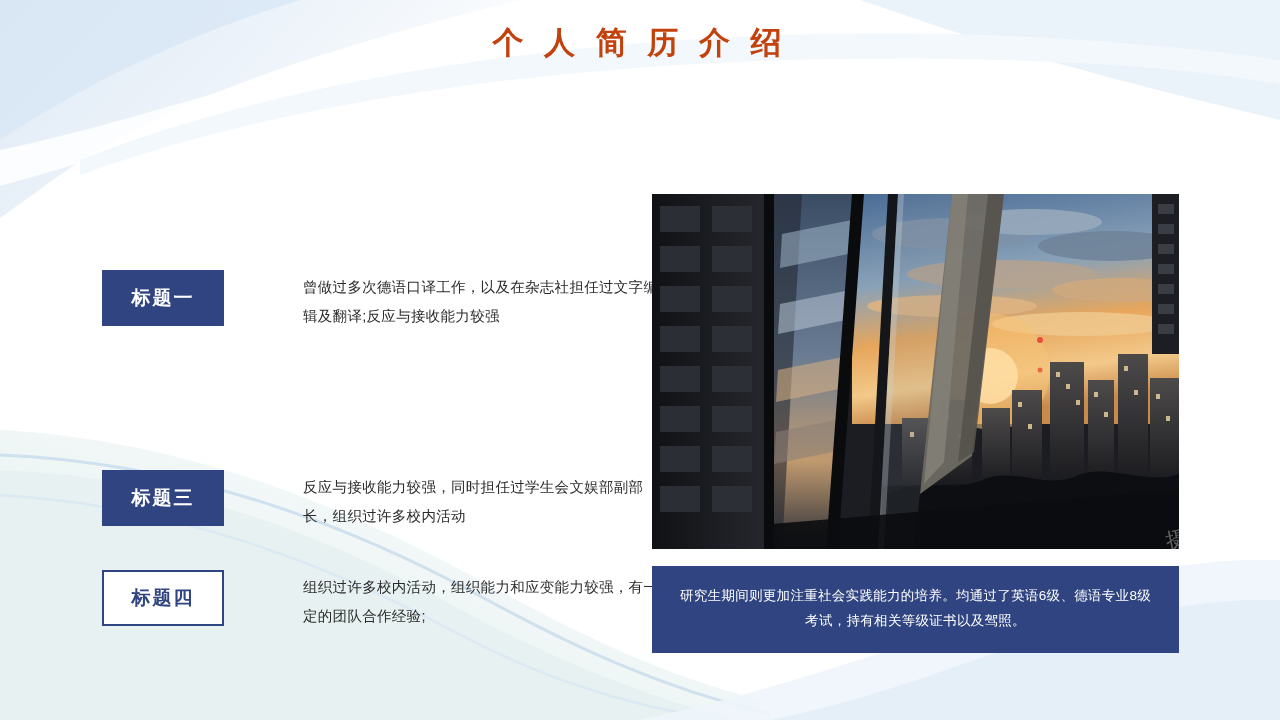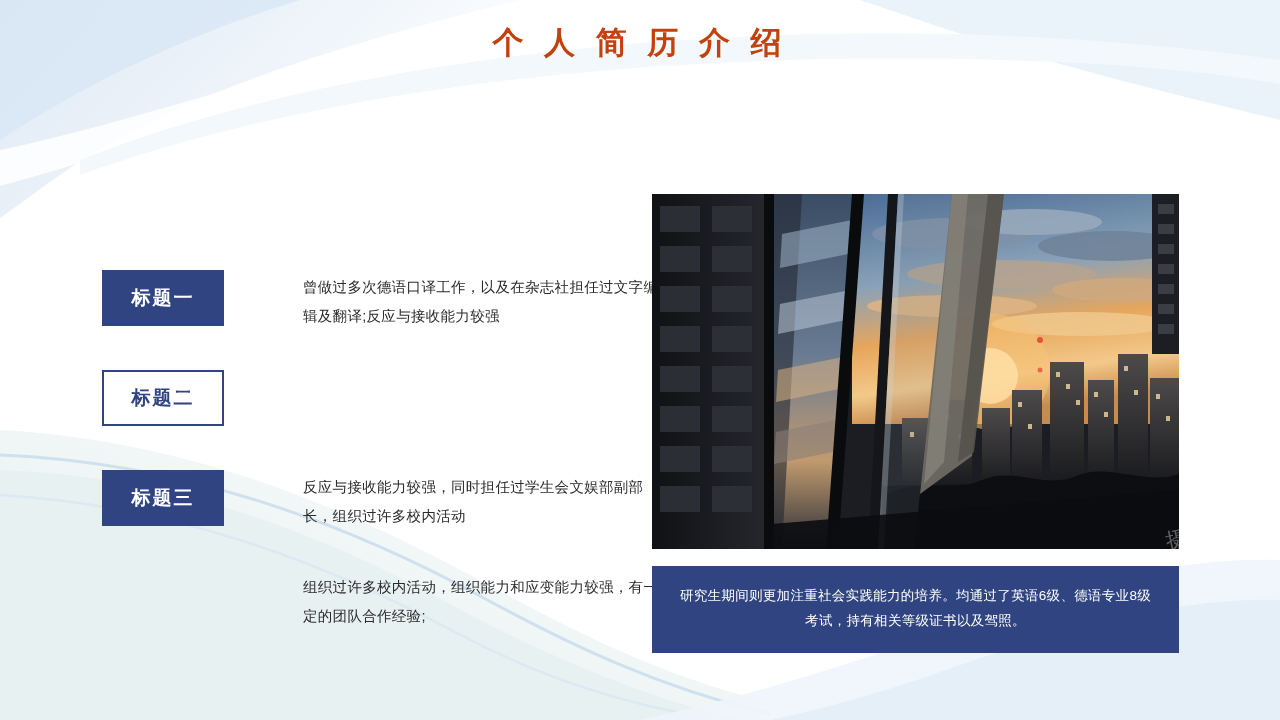--- a/index.html
+++ b/index.html
@@ -169,29 +169,29 @@
   <div class="title">个 人 简 历 介 绍</div>
 
   <div class="list">
 
     <div class="row">
       <div class="badge">标题一</div>
       <div class="row-text">曾做过多次德语口译工作，以及在杂志社担任过文字编辑及翻译;反应与接收能力较强</div>
     </div>
 
     <div class="row">
-      <div class="badge outline">标题二</div>
     </div>
 
     <div class="row">
       <div class="badge">标题三</div>
       <div class="row-text">反应与接收能力较强，同时担任过学生会文娱部副部长，组织过许多校内活动</div>
     </div>
 
     <div class="row">
+      <div class="badge outline">标题四</div>
       <div class="row-text">组织过许多校内活动，组织能力和应变能力较强，有一定的团队合作经验;</div>
     </div>
 
   </div>
 
   <div class="photo">
     <svg width="527" height="355" viewBox="0 0 527 355" preserveAspectRatio="none">
       <defs>
         <linearGradient id="sky" x1="0" y1="0" x2="0.2" y2="1">
           <stop offset="0%" stop-color="#4a6c96"></stop>

